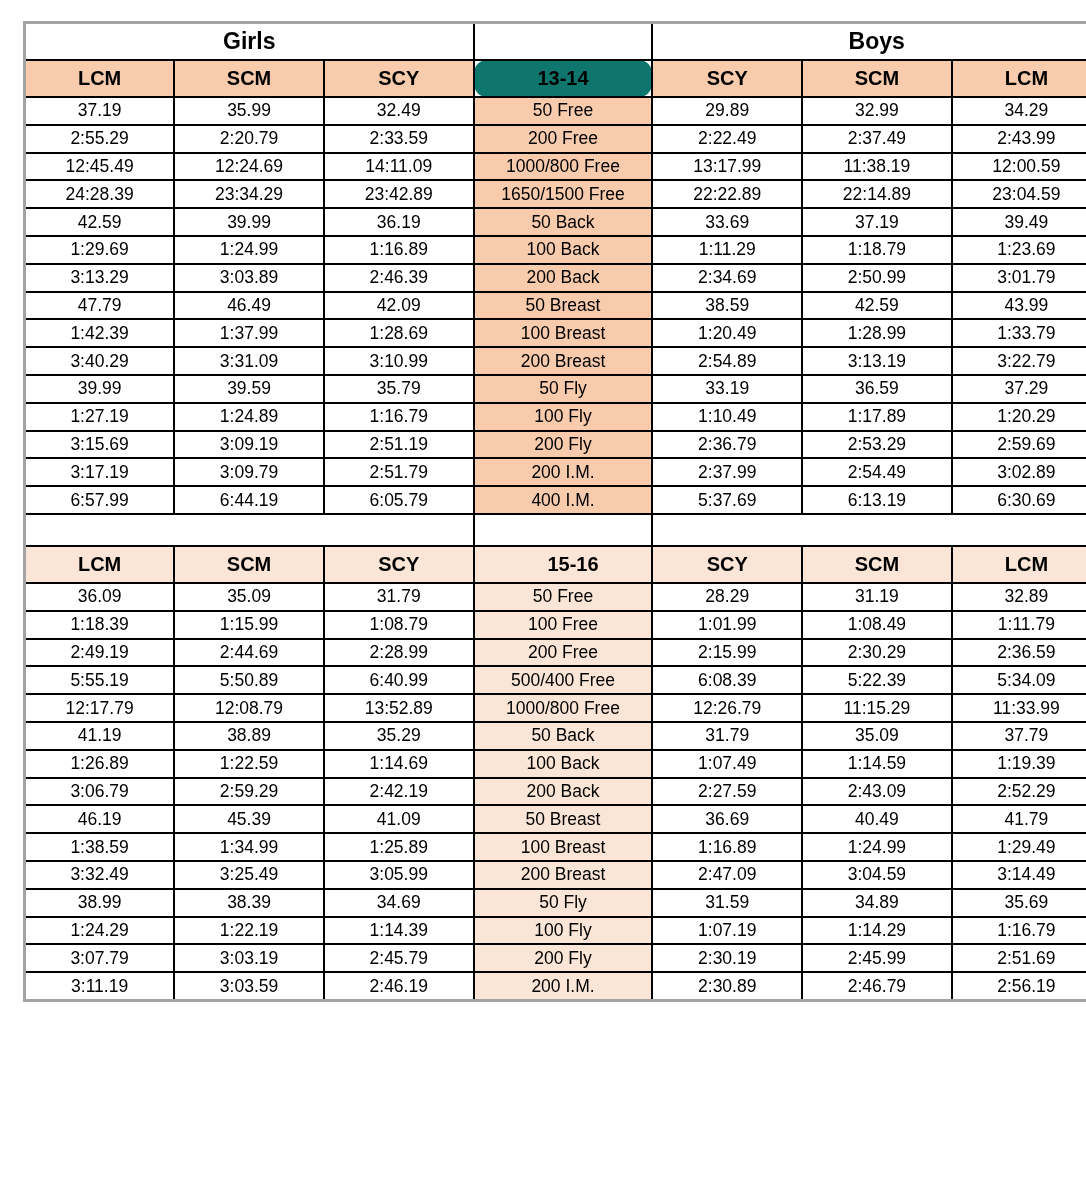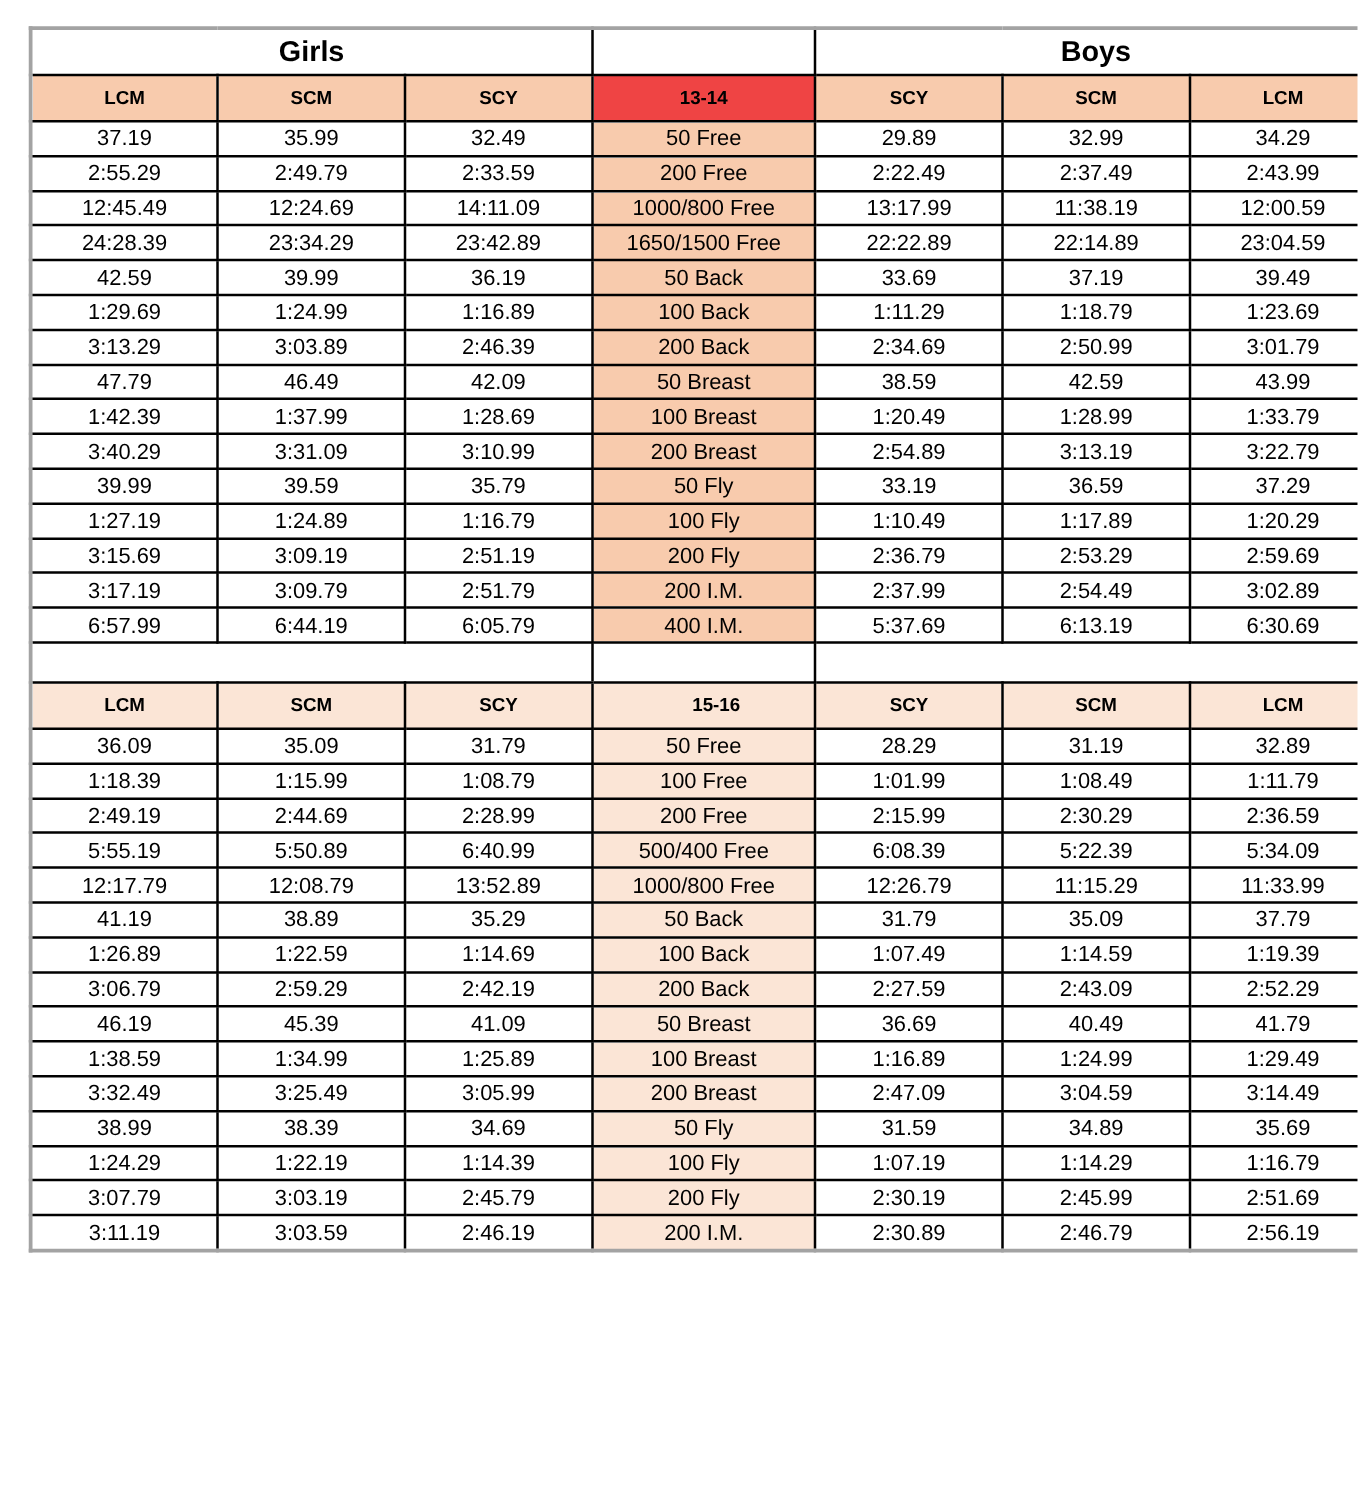--- a/index.html
+++ b/index.html
@@ -37,21 +37,21 @@
     white-space: nowrap;
   }
   tr.group-row td {
     height: 35px;
     font-size: 23px;
     font-weight: bold;
     background: #ffffff;
   }
   tr.head-row th {
     height: 35px;
-    font-size: 15px;
+    font-size: 20px;
     font-weight: bold;
   }
   tr.data-row td {
     height: 25.8px;
     font-size: 17.5px;
     font-weight: normal;
     background: #ffffff;
   }
   tbody.spacer td {
     height: 30px;
@@ -85,37 +85,37 @@
         <td colspan="3">Girls</td>
         <td></td>
         <td colspan="3">Boys</td>
       </tr>
     </thead>
     <tbody>
         <tr class="head-row">
           <th style="background: rgb(248, 203, 173);">LCM</th>
           <th style="background: rgb(248, 203, 173);">SCM</th>
           <th style="background: rgb(248, 203, 173);">SCY</th>
-          <th style="background: #ef4444;">13-14</th>
+          <th style="background: #0f766e; border-radius: 13px;">13-14</th>
           <th style="background: rgb(248, 203, 173);">SCY</th>
           <th style="background: rgb(248, 203, 173);">SCM</th>
           <th style="background: rgb(248, 203, 173);">LCM</th>
         </tr>
         <tr class="data-row">
           <td>37.19</td>
           <td>35.99</td>
           <td>32.49</td>
           <td style="background: rgb(248, 203, 173);">50 Free</td>
           <td>29.89</td>
           <td>32.99</td>
           <td>34.29</td>
         </tr>
         <tr class="data-row">
           <td>2:55.29</td>
-          <td>2:49.79</td>
+          <td>2:20.79</td>
           <td>2:33.59</td>
           <td style="background: rgb(248, 203, 173);">200 Free</td>
           <td>2:22.49</td>
           <td>2:37.49</td>
           <td>2:43.99</td>
         </tr>
         <tr class="data-row">
           <td>12:45.49</td>
           <td>12:24.69</td>
           <td>14:11.09</td>

